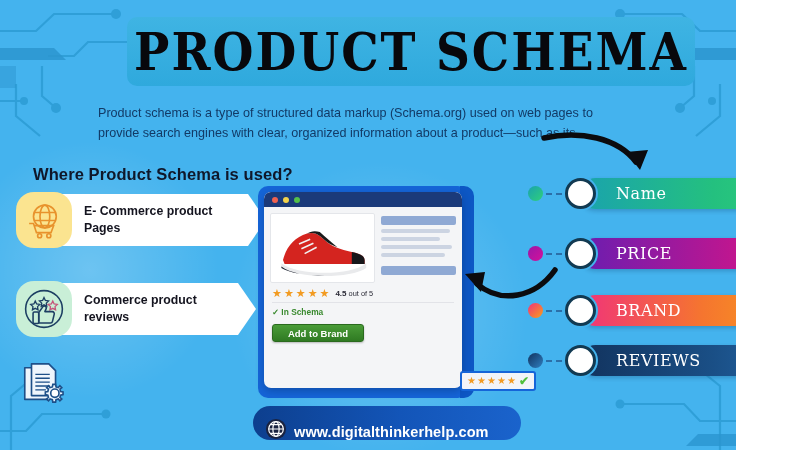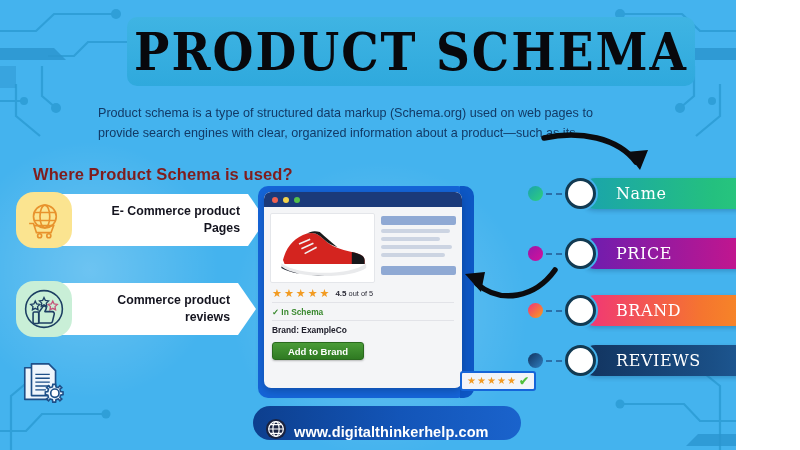--- a/index.html
+++ b/index.html
@@ -50,26 +50,26 @@
     position: absolute; left: 98px; top: 104px;
     width: 520px;
     font-size: 12.6px;
     line-height: 1.55;
     color: #123a66;
   }
 
   
   #section-heading {
     position: absolute; left: 33px; top: 165px;
-    font-size: 16.5px; font-weight: 700; color: #7f1d1d;
+    font-size: 16.5px; font-weight: 700; color: #0f172a;
     letter-spacing: .1px;
   }
 
   
-  .usage-row { position: absolute; display:flex; align-items:center;text-align:right; }
+  .usage-row { position: absolute; display:flex; align-items:center; }
   .usage-icon {
     position: relative; z-index: 3;
     width: 56px; height: 56px; border-radius: 16px;
     display:flex; align-items:center; justify-content:center;
     flex: none;
   }
   .usage-icon.ic-ecom   { background:#fbe490; border-radius: 18px; }
   .usage-icon.ic-review { background:#c9efd7; border-radius: 18px; }
   .usage-icon.ic-doc    { background: transparent; }
   .usage-banner {
@@ -355,21 +355,20 @@
         <span class="star">★</span>
         <span class="star">★</span>
         <span class="star">★</span>
         <span class="star">★</span>
         <span class="rating-text"><b>4.5</b> <span>out of 5</span></span>
       </div>
       <div class="detail-line stock">
         <span>✓</span>
         <span>In Schema</span>
       </div>
-      <div class="detail-line">Brand: ExampleCo</div>
       <div id="add-to-cart">Add to Brand</div>
     </div>
   </div>
 
   <div id="rating-badge">
     <span class="star">★</span>
     <span class="star">★</span>
     <span class="star">★</span>
     <span class="star">★</span>
     <span class="star">★</span>

